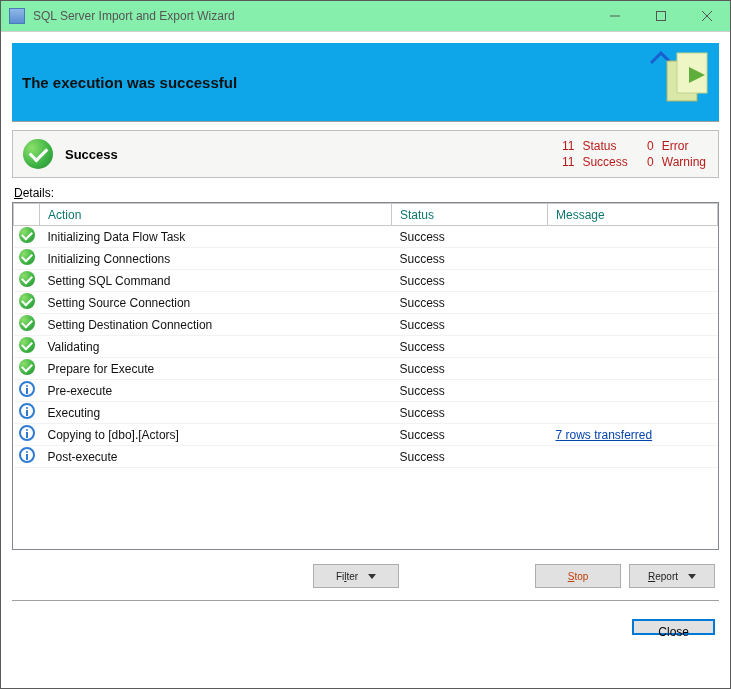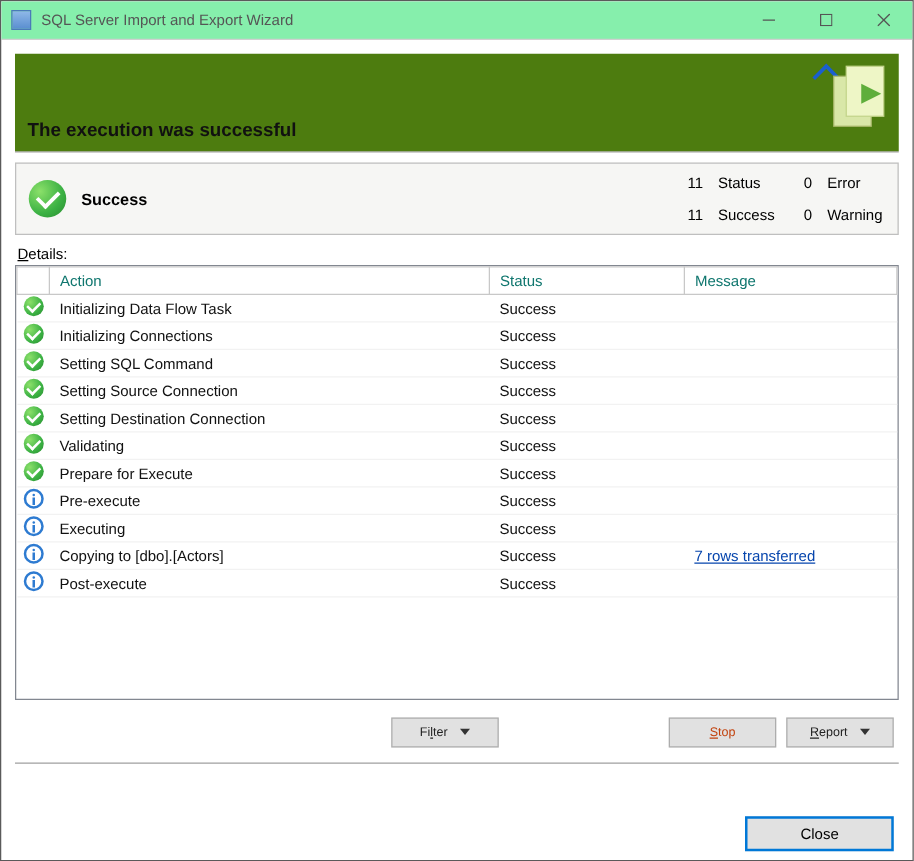--- a/index.html
+++ b/index.html
@@ -32,26 +32,26 @@
   .titlebar .winbtn {
     width: 46px; height: 31px;
     display: flex; align-items: center; justify-content: center;
     color: #555;
   }
   .titlebar svg { display: block; }
 
   .content { padding: 11px 11px 0 11px; }
 
   .header {
-    background: #4d7c0f;
+    background: #0ea5e9;
     padding: 6px 10px 8px 10px;
     min-height: 78px;
     position: relative;
     display: flex;
-    align-items: flex-end;
+    align-items: center;
   }
   .header h1 {
     margin: 2px 0 0 0;
     font-size: 15px;
     font-weight: bold;
     color: #111;
   }
   .header .deco {
     position: absolute;
     right: 6px; top: 6px;
@@ -72,22 +72,21 @@
     font-weight: bold;
     font-size: 13px;
   }
   .status-panel .counts {
     margin-left: auto;
     display: grid;
     grid-template-columns: auto auto auto auto;
     column-gap: 8px;
     row-gap: 2px;
     font-size: 12px;
-    color: #000000;
-    gap: 12px;
+    color: #b91c1c;
   }
   .status-panel .counts .num { text-align: right; min-width: 18px; }
 
   .details-label { margin: 8px 2px 2px 2px; }
   .details-label .u { text-decoration: underline; }
 
   .grid-wrap {
     border: 1px solid #828790;
     height: 348px;
     overflow: auto;
@@ -153,23 +152,22 @@
     margin: 0 11px;
     padding: 18px 4px 14px 0;
     display: flex;
     justify-content: flex-end;
   }
   button.close {
     font-family: inherit;
     font-size: 12px;
     background: #e1e1e1;
     border: 2px solid #0078d7;
-    padding: 4px 42px;
-    height: 28px;
-    margin-top: 24px;
+    padding: 4px 24px;
+    height: 16px;
   }
 
   
   .ok-circle {
     width: 16px; height: 16px; display: inline-block;
     background: radial-gradient(circle at 30% 30%, #8be06a, #3bb143 60%, #2a8a2f);
     border-radius: 50%;
     position: relative;
   }
   .ok-circle::after {

